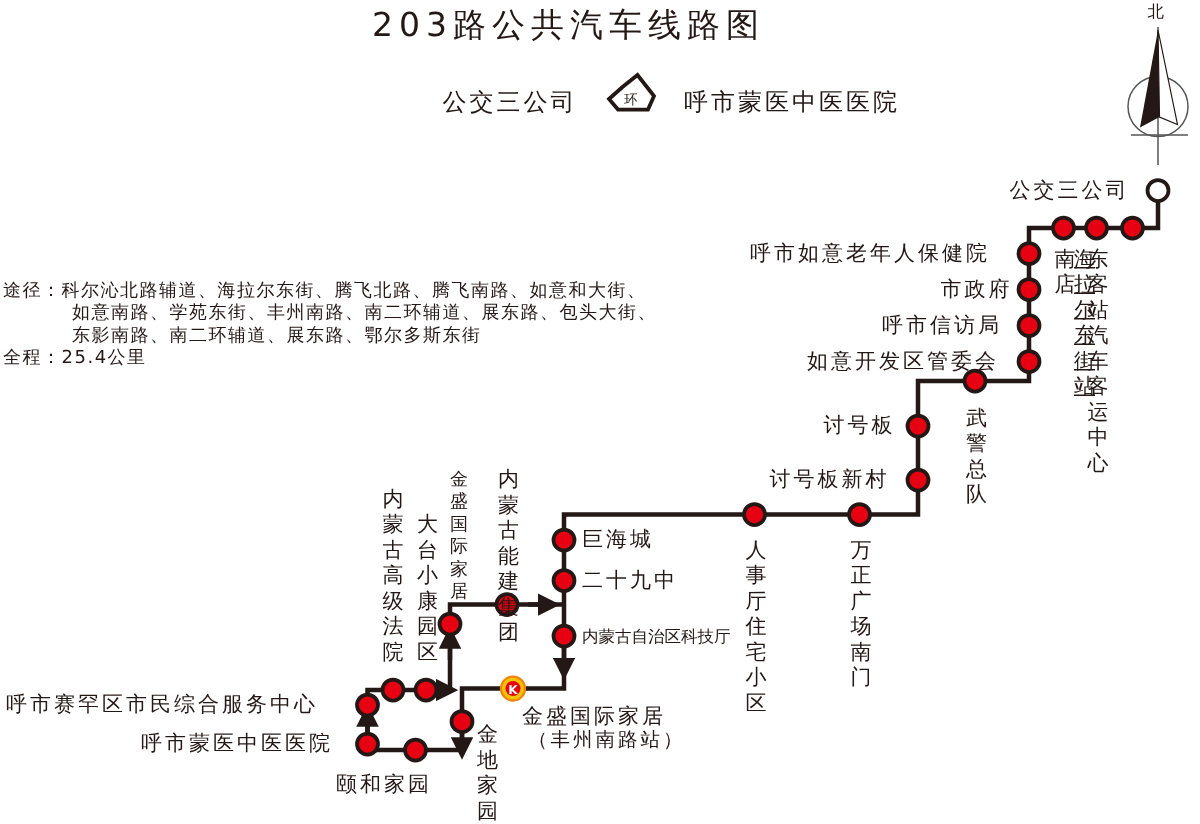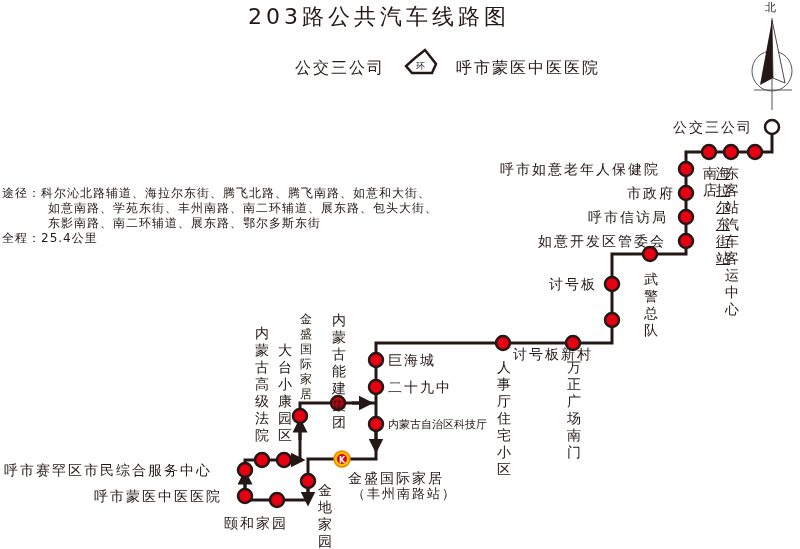--- a/index.html
+++ b/index.html
@@ -93,21 +93,21 @@
 <div class="lbl" style="left:673px;top:119px;">公交三公司</div>
 <div class="vlbl" style="left:714px;top:165px;text-decoration:underline;">海拉尔东街站</div>
 <div class="vlbl" style="left:723px;top:165px;">东客站汽车客运中心</div>
 <div class="vlbl" style="left:701px;top:165px;">南店</div>
 <div class="lbl" style="left:500px;top:161px;">呼市如意老年人保健院</div>
 <div class="lbl" style="left:627px;top:185px;">市政府</div>
 <div class="lbl" style="left:588px;top:209px;">呼市信访局</div>
 <div class="lbl" style="left:538px;top:233px;">如意开发区管委会</div>
 <div class="vlbl" style="left:642px;top:271px;">武警总队</div>
 <div class="lbl" style="left:549px;top:276px;">讨号板</div>
-<div class="lbl" style="left:513px;top:312px;margin-top:34px;">讨号板新村</div>
+<div class="lbl" style="left:513px;top:312px;">讨号板新村</div>
 <div class="vlbl" style="left:565px;top:359px;">万正广场南门</div>
 <div class="vlbl" style="left:495px;top:359px;">人事厅住宅小区</div>
 <div class="lbl" style="left:388px;top:352px;text-align:right;">巨海城</div>
 <div class="lbl" style="left:388px;top:379px;">二十九中</div>
 <div class="lbl small-h" style="left:388px;top:417px;">内蒙古自治区科技厅</div>
 <div class="lbl" style="left:348px;top:470px;">金盛国际家居</div>
 <div class="lbl" style="left:352px;top:486px;font-size:13px;">（丰州南路站）</div>
 <div class="vlbl" style="left:316px;top:482px;">金地家园</div>
 <div class="lbl" style="left:224px;top:515px;">颐和家园</div>
 <div class="lbl" style="left:94px;top:488px;">呼市蒙医中医医院</div>

